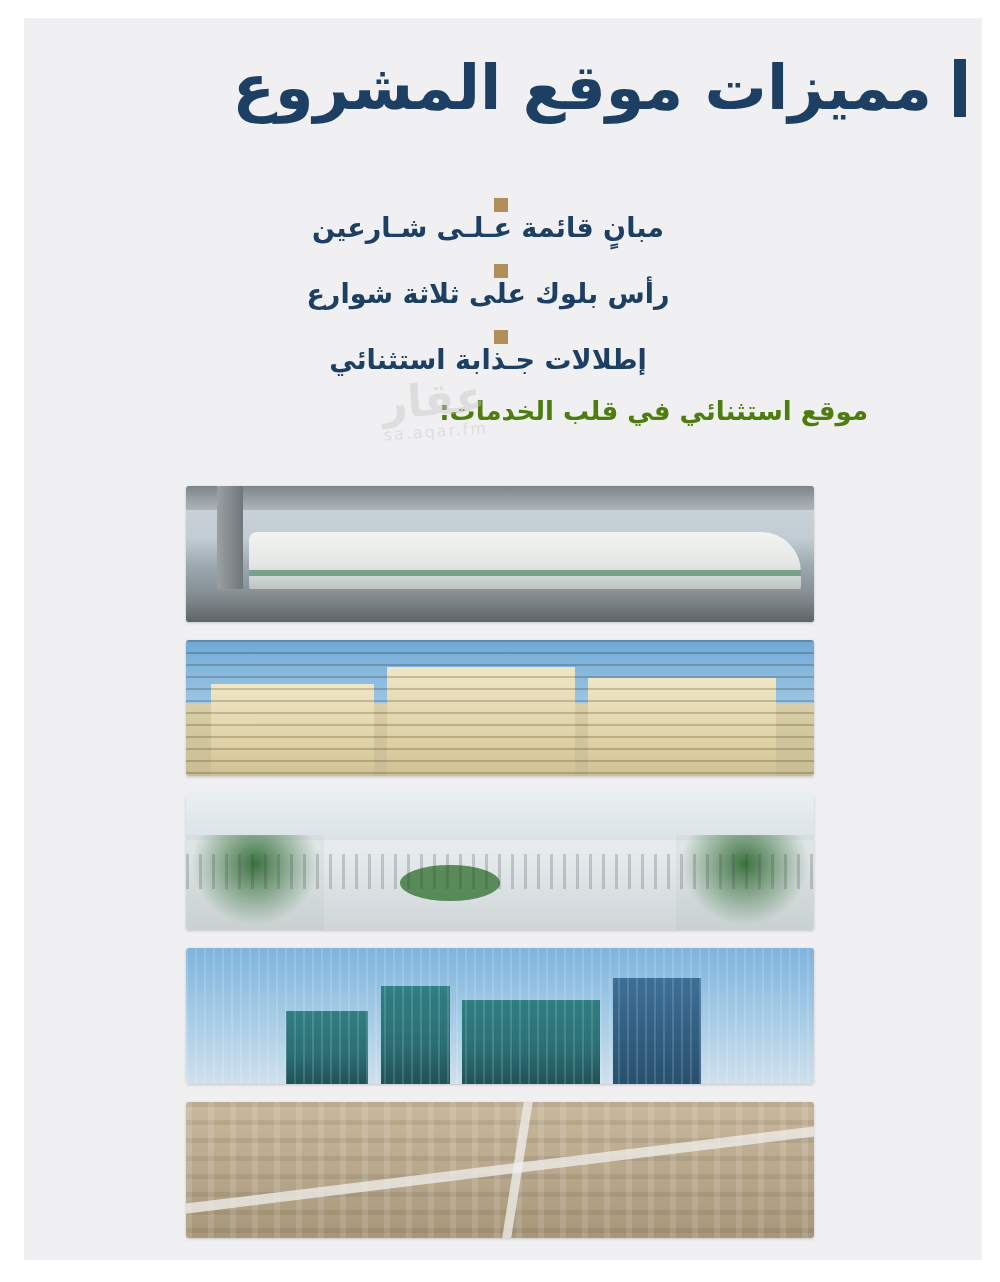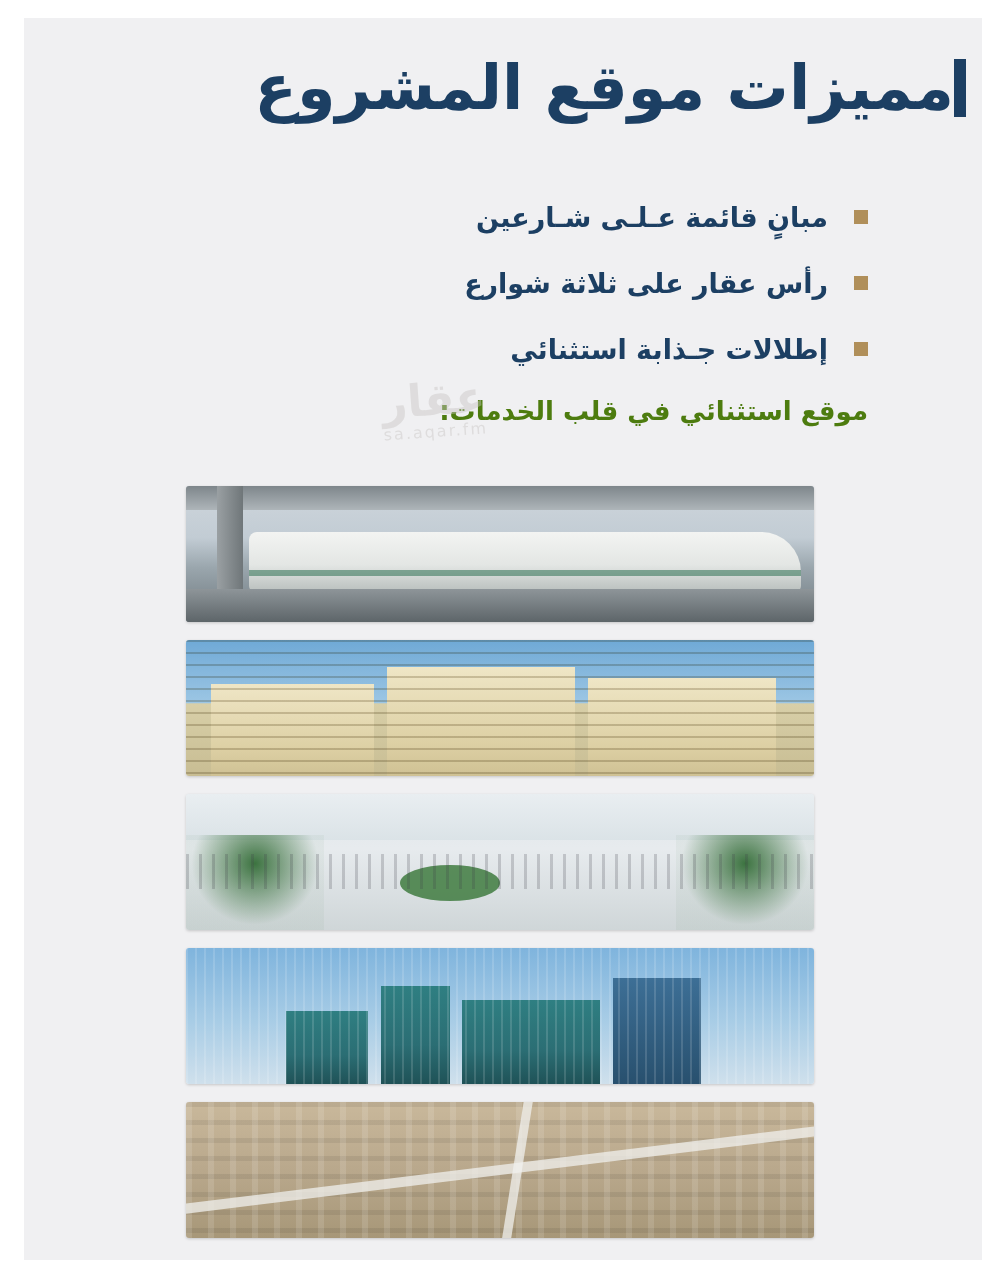--- a/index.html
+++ b/index.html
@@ -72,34 +72,35 @@
     margin-right: 4px;
     flex: 0 0 auto;
   }
   .page-title {
     font-size: 62px;
     font-weight: 700;
     color: #1c3f63;
     letter-spacing: -1px;
     line-height: 1.15;
     white-space: nowrap;
+    padding-right: 22px;
     padding-left: 8px;
   }
 
   
   .bullets {
     position: absolute;
     top: 198px;
     right: 132px;
     width: 760px;
     z-index: 3;
   }
   .bullet-row {
     display: flex;
-    flex-direction: row;
+    flex-direction: column;
     align-items: center;
     justify-content: flex-start;
     margin-bottom: 28px;
     height: 38px;
   }
   .bullet-mark {
     width: 14px;
     height: 14px;
     background: #b08f5a;
     flex: 0 0 auto;
@@ -299,21 +300,21 @@
 
   <div class="bullets">
 
     <div class="bullet-row">
       <span class="bullet-mark"></span>
       <span class="bullet-text">مبانٍ قائمة عـلـى شـارعين</span>
     </div>
 
     <div class="bullet-row">
       <span class="bullet-mark"></span>
-      <span class="bullet-text">رأس عقار على ثلاثة شوارع</span>
+      <span class="bullet-text">رأس بلوك على ثلاثة شوارع</span>
     </div>
 
     <div class="bullet-row">
       <span class="bullet-mark"></span>
       <span class="bullet-text">إطلالات جـذابة استثنائي</span>
     </div>
 
     <div class="lead-line">موقع استثنائي في قلب الخدمات:</div>
   </div>
 

